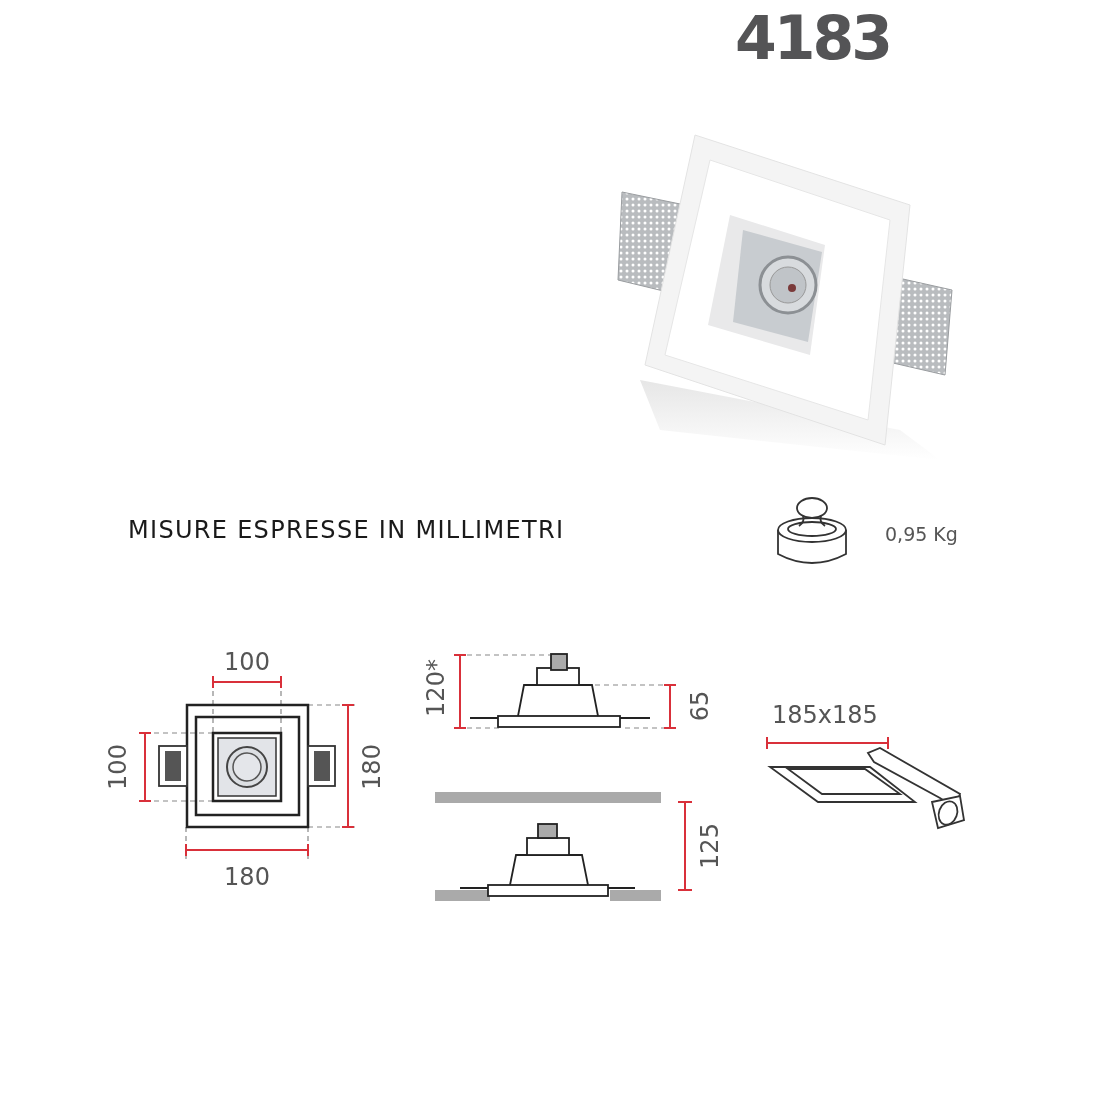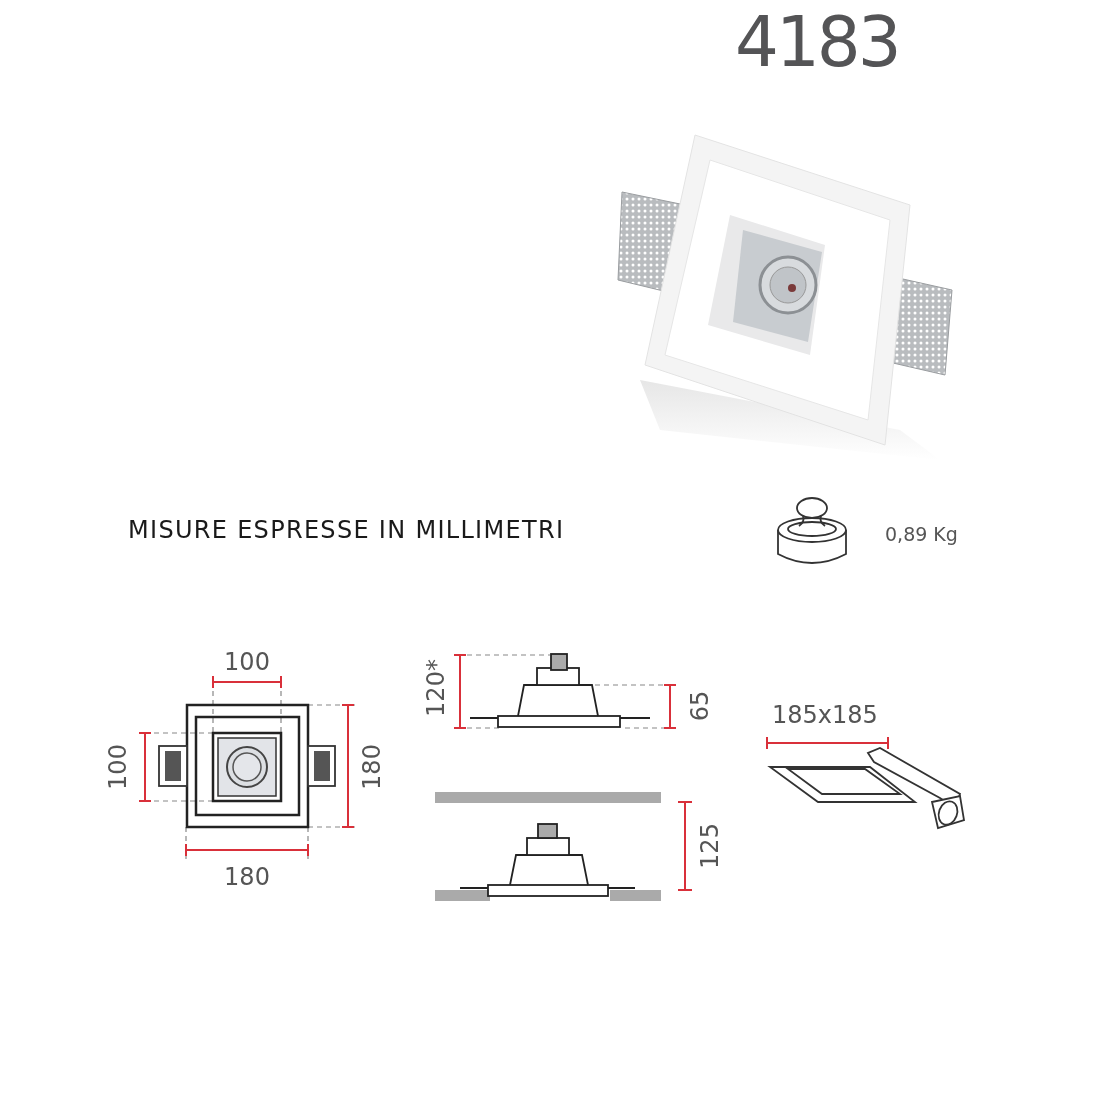--- a/index.html
+++ b/index.html
@@ -1,18 +1,18 @@
 <!DOCTYPE html>
 <html><head>
 <meta charset="utf-8">
 <style>
   html, body { margin:0; padding:0; background:#ffffff; }
   body { width:1100px; height:1100px; position:relative; overflow:hidden; font-family:"DejaVu Sans", sans-serif; }
   .abs { position:absolute; }
-  #code { left:735px; top:8px; font-family:"DejaVu Sans", sans-serif; font-weight:normal; font-size:69px; color:#545456; letter-spacing:-3px; line-height:1; }
+  #code { left:735px; top:8px; font-family:"DejaVu Sans", sans-serif; font-weight:bold; font-size:60px; color:#545456; letter-spacing:-3px; line-height:1; }
   #measure-note { left:128px; top:516px; font-size:24px; color:#1a1a1a; letter-spacing:1.3px; }
   #weight-value { left:885px; top:523px; font-size:19px; color:#555; }
   .dim { font-family:"DejaVu Sans", sans-serif; fill:#555; font-size:24px; }
   svg { position:absolute; }
 </style>
 </head>
 <body>
 
 <div id="code" class="abs">4183</div>
 
@@ -47,21 +47,21 @@
 
 <svg style="left:775px;top:492px" width="75" height="76" viewBox="0 0 75 76">
   <g fill="none" stroke="#333" stroke-width="1.8">
     <ellipse cx="37" cy="16" rx="15" ry="10" fill="#fff"></ellipse>
     <path d="M3,38 L3,62 Q37,80 71,62 L71,38"></path>
     <ellipse cx="37" cy="38" rx="34" ry="12" fill="#fff"></ellipse>
     <ellipse cx="37" cy="37" rx="24" ry="7"></ellipse>
     <path d="M28,24 Q30,30 24,34 M46,24 Q44,30 50,34"></path>
   </g>
 </svg>
-<div id="weight-value" class="abs">0,89 Kg</div>
+<div id="weight-value" class="abs">0,95 Kg</div>
 
 <svg style="left:90px;top:630px" width="310" height="270" viewBox="0 0 310 270">
   <g stroke="#888" stroke-dasharray="5,4" stroke-width="1.2" fill="none">
     <line x1="123" y1="52" x2="123" y2="105"></line>
       <line x1="191" y1="52" x2="191" y2="105"></line>
     <line x1="55" y1="103" x2="123" y2="103"></line>
       <line x1="55" y1="171" x2="123" y2="171"></line>
     <line x1="218" y1="75" x2="265" y2="75"></line>
       <line x1="218" y1="197" x2="265" y2="197"></line>
     <line x1="96" y1="197" x2="96" y2="230"></line>

